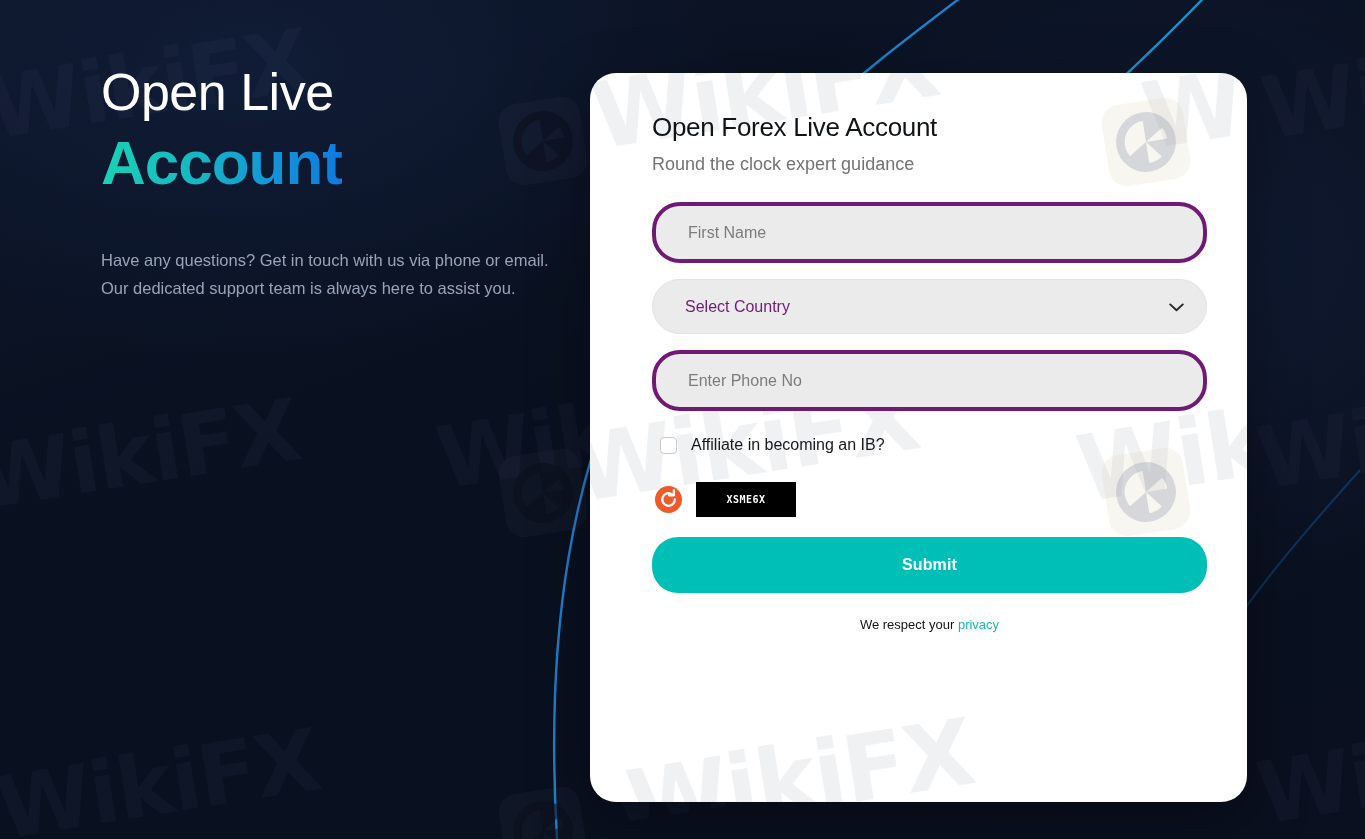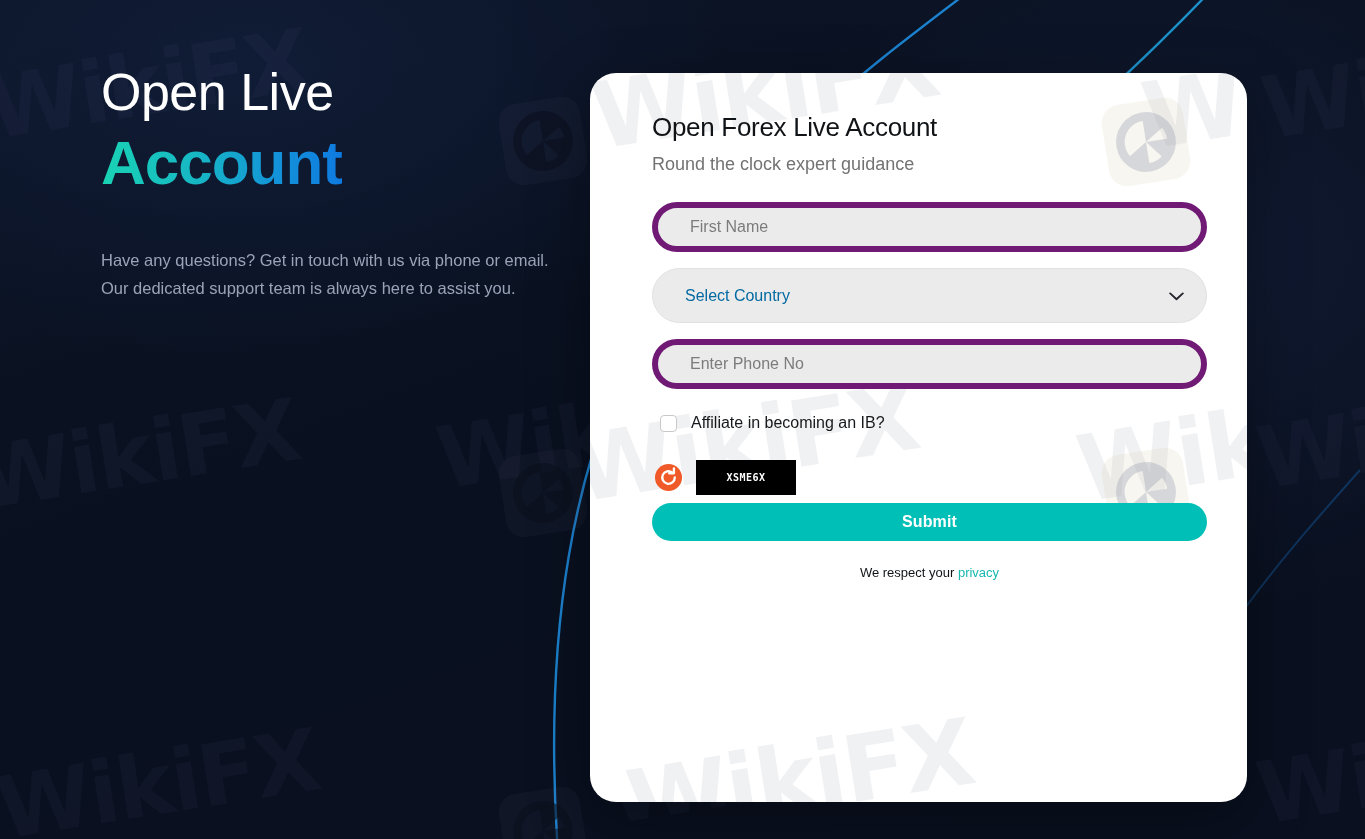--- a/index.html
+++ b/index.html
@@ -141,24 +141,24 @@
     margin-bottom: 16px;
   }
   .field {
     flex: 1 1 0;
     min-width: 0;
     position: relative;
   }
 
   .input {
     width: 100%;
-    height: 50px;
+    height: 61px;
     border-radius: 28px;
     background: #ebebeb;
-    border: 6px solid #701a75;
+    border: 4px solid #701a75;
     padding: 0 0 0 32px;
     font-family: "Liberation Sans", sans-serif;
     font-size: 16px;
     color: #3c3c3c;
     outline: none;
     display: flex;
     align-items: center;
   }
   .input::placeholder { color: #7c7c7c; }
 
@@ -166,21 +166,21 @@
     width: 100%;
     height: 55px;
     border-radius: 28px;
     background: #ebebeb;
     border: 1px solid #e2e2e2;
     padding: 0 22px 0 32px;
     display: flex;
     align-items: center;
     justify-content: space-between;
     font-size: 16px;
-    color: #0369a1;
+    color: #701a75;
     cursor: pointer;
   }
   .chev { display: block; }
 
   .check-row {
     display: flex;
     align-items: center;
     gap: 14px;
     margin-top: 25px;
     margin-bottom: 0;
@@ -226,22 +226,22 @@
     font-size: 10px;
     letter-spacing: 0.5px;
     color: #ffffff;
     user-select: none;
   }
 
   .captcha-field { margin-top: 26px; }
 
   .submit {
     width: 100%;
-    height: 38px;
-    margin-top: 8px;
+    height: 56px;
+    margin-top: 20px;
     border: none;
     border-radius: 26px;
     background: #00bfb6;
     color: #ffffff;
     font-family: "Liberation Sans", sans-serif;
     font-size: 16px;
     font-weight: 700;
     cursor: pointer;
     letter-spacing: 0.1px;
   }

